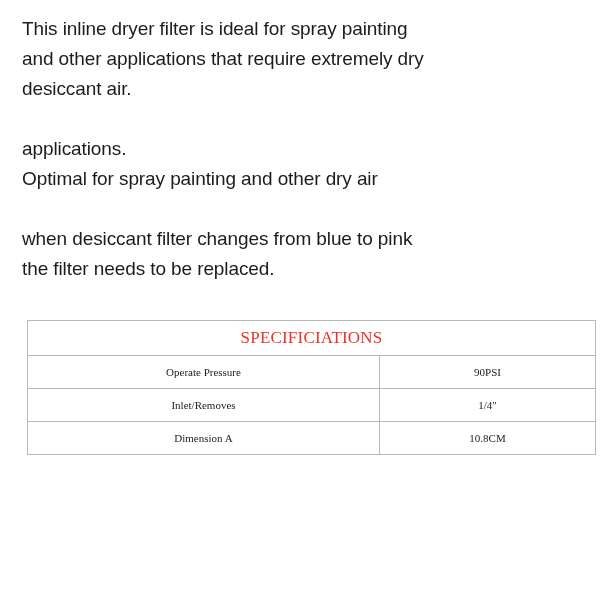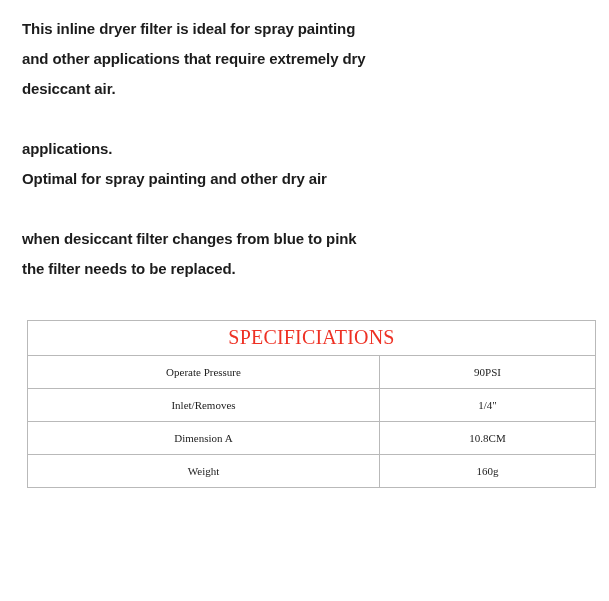--- a/index.html
+++ b/index.html
@@ -15,25 +15,24 @@
     overflow: hidden;
   }
   .page {
     position: relative;
     width: 609px;
     height: 601px;
     box-sizing: border-box;
     padding: 14px 22px 0 22px;
   }
   .para {
-    font-size: 15px;
+    font-size: 19px;
     line-height: 30px;
     color: #1c1c1c;
     letter-spacing: -0.1px;
-    font-weight: bold;
   }
   .para.block-1 { margin: 0 0 0 0; }
   .para.block-2 { margin: 30px 0 0 0; }
   .para.block-3 { margin: 30px 0 0 0; }
   .para .line { display: block; white-space: nowrap; }
 
   .spec-table-wrap {
     margin-top: 36px;
     padding: 0 8px 0 5px;
   }
@@ -47,21 +46,21 @@
     border: 1px solid #b9b9b9;
     text-align: center;
     font-size: 11px;
     color: #222222;
     padding: 3px 2px 4px 2px;
     height: 25px;
     vertical-align: middle;
   }
   table.spec td.title {
     color: #ee3124;
-    font-size: 20px;
+    font-size: 17px;
     letter-spacing: 0.2px;
     height: 27px;
   }
   table.spec col.c1 { width: 352px; }
   table.spec col.c2 { width: 216px; }
 </style>
 </head>
 <body>
 
 <div class="page">
@@ -97,21 +96,17 @@
           <td>90PSI</td>
         </tr>
         <tr>
           <td>Inlet/Removes</td>
           <td>1/4"</td>
         </tr>
         <tr>
           <td>Dimension A</td>
           <td>10.8CM</td>
         </tr>
-        <tr>
-          <td>Weight</td>
-          <td>160g</td>
-        </tr>
       </tbody>
     </table>
   </div>
 
 </div>
 
 </body></html>

